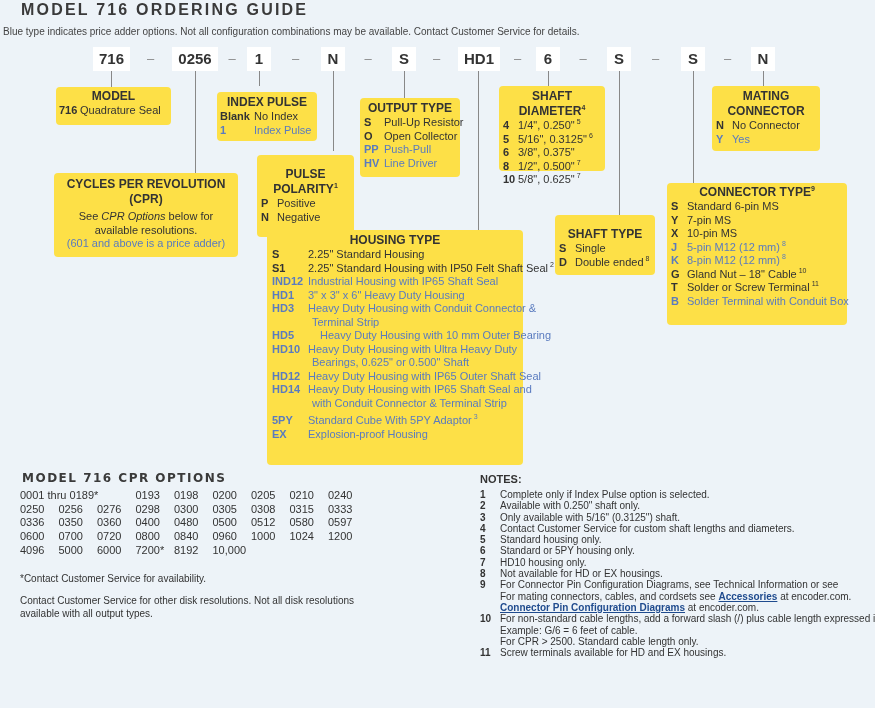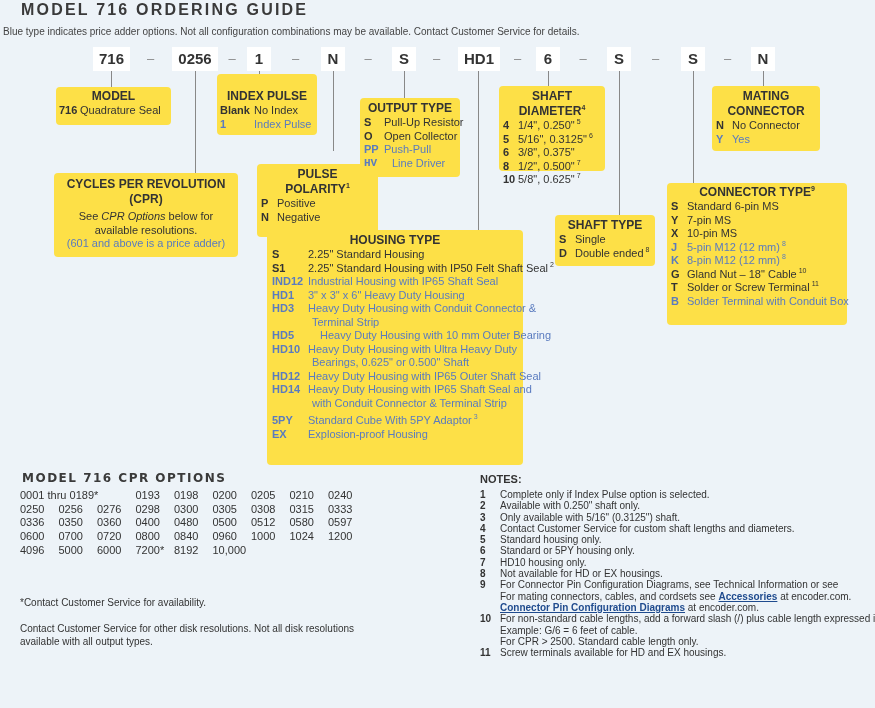--- a/index.html
+++ b/index.html
@@ -75,35 +75,35 @@
 </div>
 
 <div class="box" style="left:54px;top:173px;width:184px;height:80px;padding-top:4px;text-align:center;">
   <h4>CYCLES PER REVOLUTION (CPR)</h4>
   <div style="margin-top:3px;padding:0 14px;">
     <span>See </span><i>CPR Options</i><span> below for available resolutions.</span>
   </div>
   <div class="blue">(601 and above is a price adder)</div>
 </div>
 
-<div class="box" style="left:217px;top:74px;width:100px;height:46px;padding-top:15px;">
+<div class="box" style="left:217px;top:92px;width:100px;height:46px;padding-top:3px;">
   <h4>INDEX PULSE</h4>
   <div id="index-opts" style="padding-left:3px;">
       <div class="row">
         <span class="k" style="width: 34px;">Blank</span>
         <span><span>No Index</span></span>
       </div>
       <div class="row blue">
         <span class="k" style="width: 34px;">1</span>
         <span><span>Index Pulse</span></span>
       </div>
     </div>
 </div>
 
-<div class="box" style="left:257px;top:164px;width:121px;height:70px;padding-top:3px;">
+<div class="box" style="left:257px;top:155px;width:97px;height:70px;padding-top:12px;">
   <h4>PULSE</h4>
   <h4><span>POLARITY</span><sup>1</sup></h4>
   <div id="polarity-opts" style="padding-left:4px;">
       <div class="row">
         <span class="k" style="width: 16px;">P</span>
         <span><span>Positive</span></span>
       </div>
       <div class="row">
         <span class="k" style="width: 16px;">N</span>
         <span><span>Negative</span></span>
@@ -120,21 +120,21 @@
       </div>
       <div class="row">
         <span class="k" style="width: 20px;">O</span>
         <span><span>Open Collector</span></span>
       </div>
       <div class="row blue">
         <span class="k" style="width: 20px;">PP</span>
         <span><span>Push-Pull</span></span>
       </div>
       <div class="row blue">
-        <span class="k" style="width: 28px; font-family: Liberation Mono, monospace;">HV</span>
+        <span class="k" style="width: 20px;">HV</span>
         <span><span>Line Driver</span></span>
       </div>
     </div>
 </div>
 
 <div class="box" style="left:499px;top:86px;width:106px;height:82px;padding-top:3px;">
   <h4>SHAFT</h4>
   <h4><span>DIAMETER</span><sup>4</sup></h4>
   <div id="diameter-opts" style="padding-left:4px;">
       <div class="row">
@@ -231,21 +231,21 @@
         <span class="k" style="width: 36px;">5PY</span>
         <span><span>Standard Cube With 5PY Adaptor</span><sup style="margin-left: 2px;">3</sup></span>
       </div>
       <div class="row blue">
         <span class="k" style="width: 36px;">EX</span>
         <span><span>Explosion-proof Housing</span></span>
       </div>
     </div>
 </div>
 
-<div class="box" style="left:555px;top:215px;width:100px;height:48px;padding-top:3px;">
+<div class="box" style="left:555px;top:215px;width:100px;height:48px;padding-top:12px;">
   <h4>SHAFT TYPE</h4>
   <div id="shafttype-opts" style="padding-left:4px;">
       <div class="row">
         <span class="k" style="width: 16px;">S</span>
         <span><span>Single</span></span>
       </div>
       <div class="row">
         <span class="k" style="width: 16px;">D</span>
         <span><span>Double ended</span><sup style="margin-left: 2px;">8</sup></span>
       </div>
@@ -339,22 +339,22 @@
       <span class="c">5000</span>
       <span class="c">6000</span>
       <span class="c">7200*</span>
       <span class="c">8192</span>
       <span class="c">10,000</span>
       <span class="c"></span>
       <span class="c"></span>
       <span class="c"></span>
     </div>
   </div>
-<div class="cpr-note" style="top:573px;margin-top:24px;">*Contact Customer Service for availability.</div>
-<div class="cpr-note" style="top:622px;line-height:13px;">
+<div class="cpr-note" style="top:573px;">*Contact Customer Service for availability.</div>
+<div class="cpr-note" style="top:594px;line-height:13px;">
   <div>Contact Customer Service for other disk resolutions.  Not all disk resolutions</div>
   <div>available with all output types.</div>
 </div>
 
 <div class="notes-title">NOTES:</div>
 <div class="notes" id="notes-list">
     <div class="n">
       <span class="num">1</span>
       <div class="txt">
         <div>Complete only if Index Pulse option is selected.</div>

